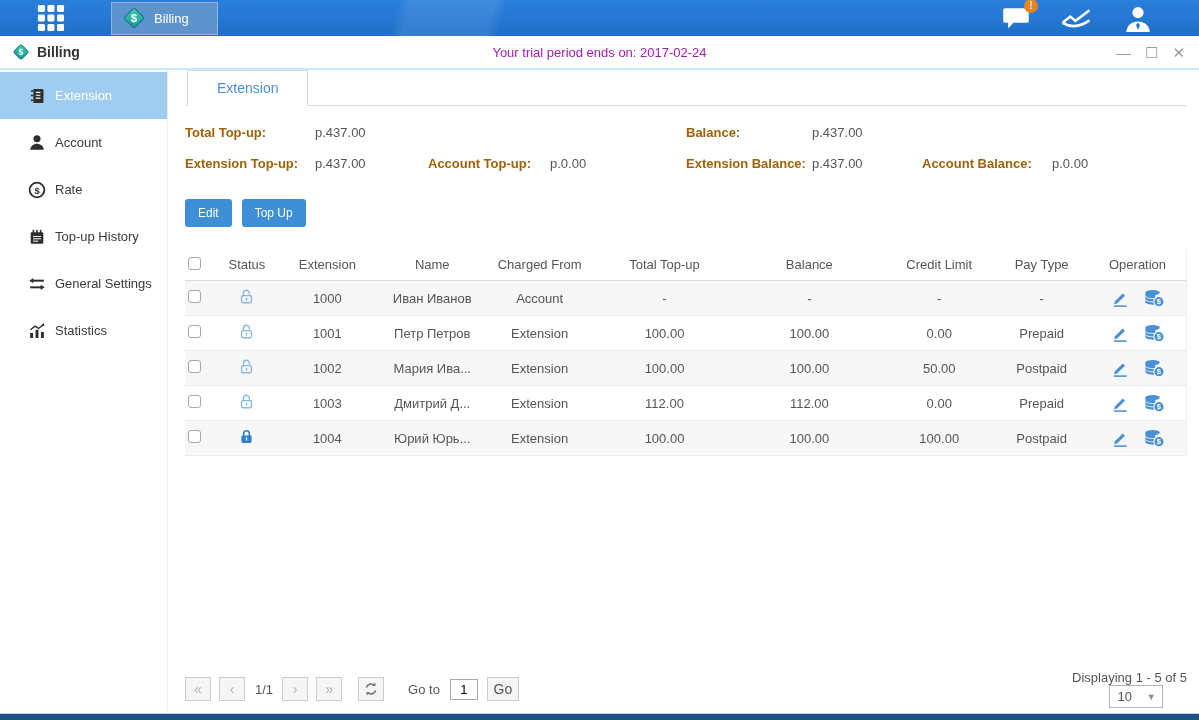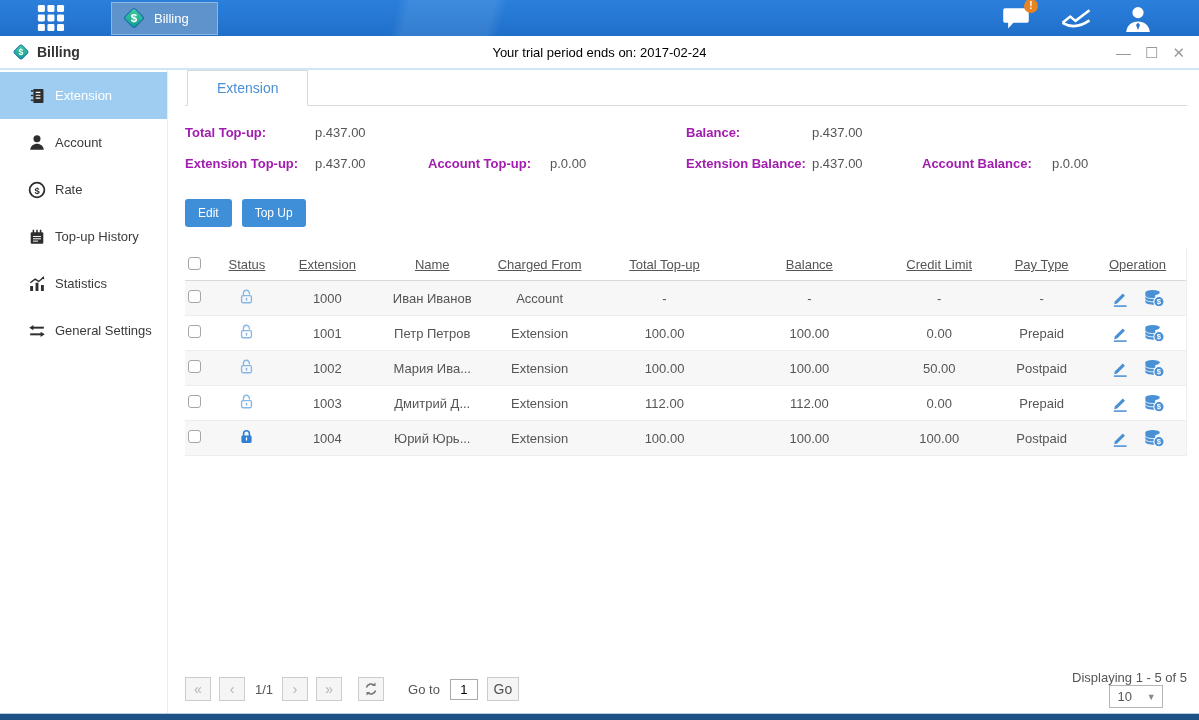--- a/index.html
+++ b/index.html
@@ -17,21 +17,21 @@
     background:#5f93cc; border:1px solid #8fb6de; color:#fff; cursor:pointer; }
   .topbar-right { margin-left:auto; display:flex; align-items:center; gap:30px; padding-right:46px; }
   .top-ic { position:relative; display:flex; align-items:center; justify-content:center; cursor:pointer; }
   .badge { position:absolute; top:-6px; right:-8px; width:14px; height:14px; border-radius:50%;
     background:#e8831f; color:#fff; font-size:10px; font-weight:bold; line-height:14px; text-align:center; }
 
   
   .titlebar { height:34px; flex:0 0 34px; background:#fff; border-bottom:2px solid #cfe6f7;
     display:flex; align-items:center; position:relative; padding:0 14px 0 12px; }
   .wtitle { display:flex; align-items:center; gap:7px; font-size:14px; font-weight:bold; color:#333; }
-  .trial { position:absolute; left:0; right:0; text-align:center; color:#000000; font-size:13px; pointer-events:none; }
+  .trial { position:absolute; left:0; right:0; text-align:center; color:#a21caf; font-size:13px; pointer-events:none; }
   .winctl { margin-left:auto; display:flex; align-items:center; gap:14px; color:#9a9a9a; font-size:15px; z-index:2; }
   .winctl span { cursor:pointer; line-height:1; }
 
   
   .bodyrow { flex:1 1 auto; display:flex; min-height:0; }
   .sidebar { width:168px; flex:0 0 168px; background:#fff; border-right:1px solid #ececec; padding-top:2px; }
   .side-item { height:47px; display:flex; align-items:center; padding-left:28px; gap:9px; color:#3a3a3a; cursor:pointer; }
   .side-item.active { background:#9fcdf1; color:#fff; }
   .side-icon { width:18px; height:18px; display:flex; align-items:center; justify-content:center; flex:0 0 18px; }
 
@@ -40,33 +40,33 @@
   
   .tabbar { height:36px; flex:0 0 36px; position:relative; display:flex; align-items:flex-end; padding-left:2px; }
   .tabbar::after { content:''; position:absolute; left:0; right:0; bottom:0; height:1px; background:#d9d9d9; }
   .tab { position:relative; z-index:1; height:36px; line-height:35px; padding:0 29px; background:#fff;
     border:1px solid #d9d9d9; border-bottom:1px solid #fff; color:#4b8fd5; font-size:14px; cursor:pointer; }
 
   
   .summary { margin-top:15px; }
   .srow { display:flex; align-items:center; height:22px; margin-bottom:9px; }
   .shalf { width:50%; display:flex; align-items:center; }
-  .slabel { font-weight:bold; color:#a21caf; }
+  .slabel { font-weight:bold; color:#a16207; }
   .w130{width:130px}.w113{width:113px}.w122{width:122px}.w126{width:126px}.w110{width:110px}
   .sval { color:#555; }
 
   
   .btnrow { margin-top:16px; display:flex; gap:10px; }
   .btn { background:#3e8ed8; color:#fff; border:none; border-radius:3px; height:28px; padding:0 13px;
     font-family:inherit; font-size:12px; cursor:pointer; }
 
   
   .table { margin-top:22px; border-right:1px solid #eee; }
   .thead, .trow { display:flex; align-items:center; }
-  .thead { height:32px; border-bottom:1px solid #d9d9d9; color:#555;text-decoration:underline; }
+  .thead { height:32px; border-bottom:1px solid #d9d9d9; color:#555; }
   .trow { height:35px; border-bottom:1px solid #ededed; }
   .rows .trow:nth-child(odd) { background:#f7f7f7; } 
   .cell { text-align:center; overflow:hidden; white-space:nowrap; }
   .c-check{width:34px;text-align:left;padding-left:3px}
   .c-status{width:56px}.c-ext{width:105px}.c-name{width:105px}.c-charged{width:110px}
   .c-topup{width:140px}.c-bal{width:150px}.c-credit{width:110px}.c-pay{width:95px}.c-op{width:97px}
   .checkbox { display:inline-block; width:13px; height:13px; border:1px solid #a6a6a6; border-radius:3px; background:#fff; cursor:pointer; }
   .lockicon { display:inline-flex; }
   .c-op { display:flex; align-items:center; justify-content:center; gap:15px; }
   .opicon { display:inline-flex; cursor:pointer; }
@@ -212,37 +212,37 @@
             <rect x="3" y="4.6" width="14" height="13" rx="1.2" fill="#2e2e2e"></rect>
             <path d="M6 2v4.2M10 2v4.2M14 2v4.2" stroke="#2e2e2e" stroke-width="1.7"></path>
             <path d="M5.6 9.4h8.8M5.6 12h8.8M5.6 14.6h5.6" stroke="#fff" stroke-width="1.1"></path>
           </svg>
         </span>
         <span>Top-up History</span>
       </div>
       <div class="side-item">
         <span class="side-icon">
           <svg width="18" height="18" viewBox="0 0 20 20">
-            <path d="M2.4 17.8v-5.6h3.2v5.6zM8.4 17.8V8.6h3.2v9.2zM14.4 17.8v-6.6h3.2v6.6z" fill="#2e2e2e"></path>
-            <path d="M2.6 8.6l5.3-3.9 4 2.5 5-4.1" stroke="#2e2e2e" stroke-width="1.6" fill="none"></path>
-            <path d="M17.4 1l.8 3.8-3.7-.6z" fill="#2e2e2e"></path>
-          </svg>
-        </span>
-        <span>Statistics</span>
-      </div>
-      <div class="side-item">
-        <span class="side-icon">
-          <svg width="18" height="18" viewBox="0 0 20 20">
             <path d="M4.6 6.3h13" stroke="#2e2e2e" stroke-width="2.2"></path>
             <path d="M1.4 6.3l4.6-2.9v5.8z" fill="#2e2e2e"></path>
             <path d="M2.4 13.7h13" stroke="#2e2e2e" stroke-width="2.2"></path>
             <path d="M18.6 13.7L14 10.8v5.8z" fill="#2e2e2e"></path>
           </svg>
         </span>
         <span>General Settings</span>
+      </div>
+      <div class="side-item">
+        <span class="side-icon">
+          <svg width="18" height="18" viewBox="0 0 20 20">
+            <path d="M2.4 17.8v-5.6h3.2v5.6zM8.4 17.8V8.6h3.2v9.2zM14.4 17.8v-6.6h3.2v6.6z" fill="#2e2e2e"></path>
+            <path d="M2.6 8.6l5.3-3.9 4 2.5 5-4.1" stroke="#2e2e2e" stroke-width="1.6" fill="none"></path>
+            <path d="M17.4 1l.8 3.8-3.7-.6z" fill="#2e2e2e"></path>
+          </svg>
+        </span>
+        <span>Statistics</span>
       </div>
     </div>
 
   <div class="main">
 
     <div class="tabbar">
       <div class="tab">Extension</div>
     </div>
 
     <div class="summary">

